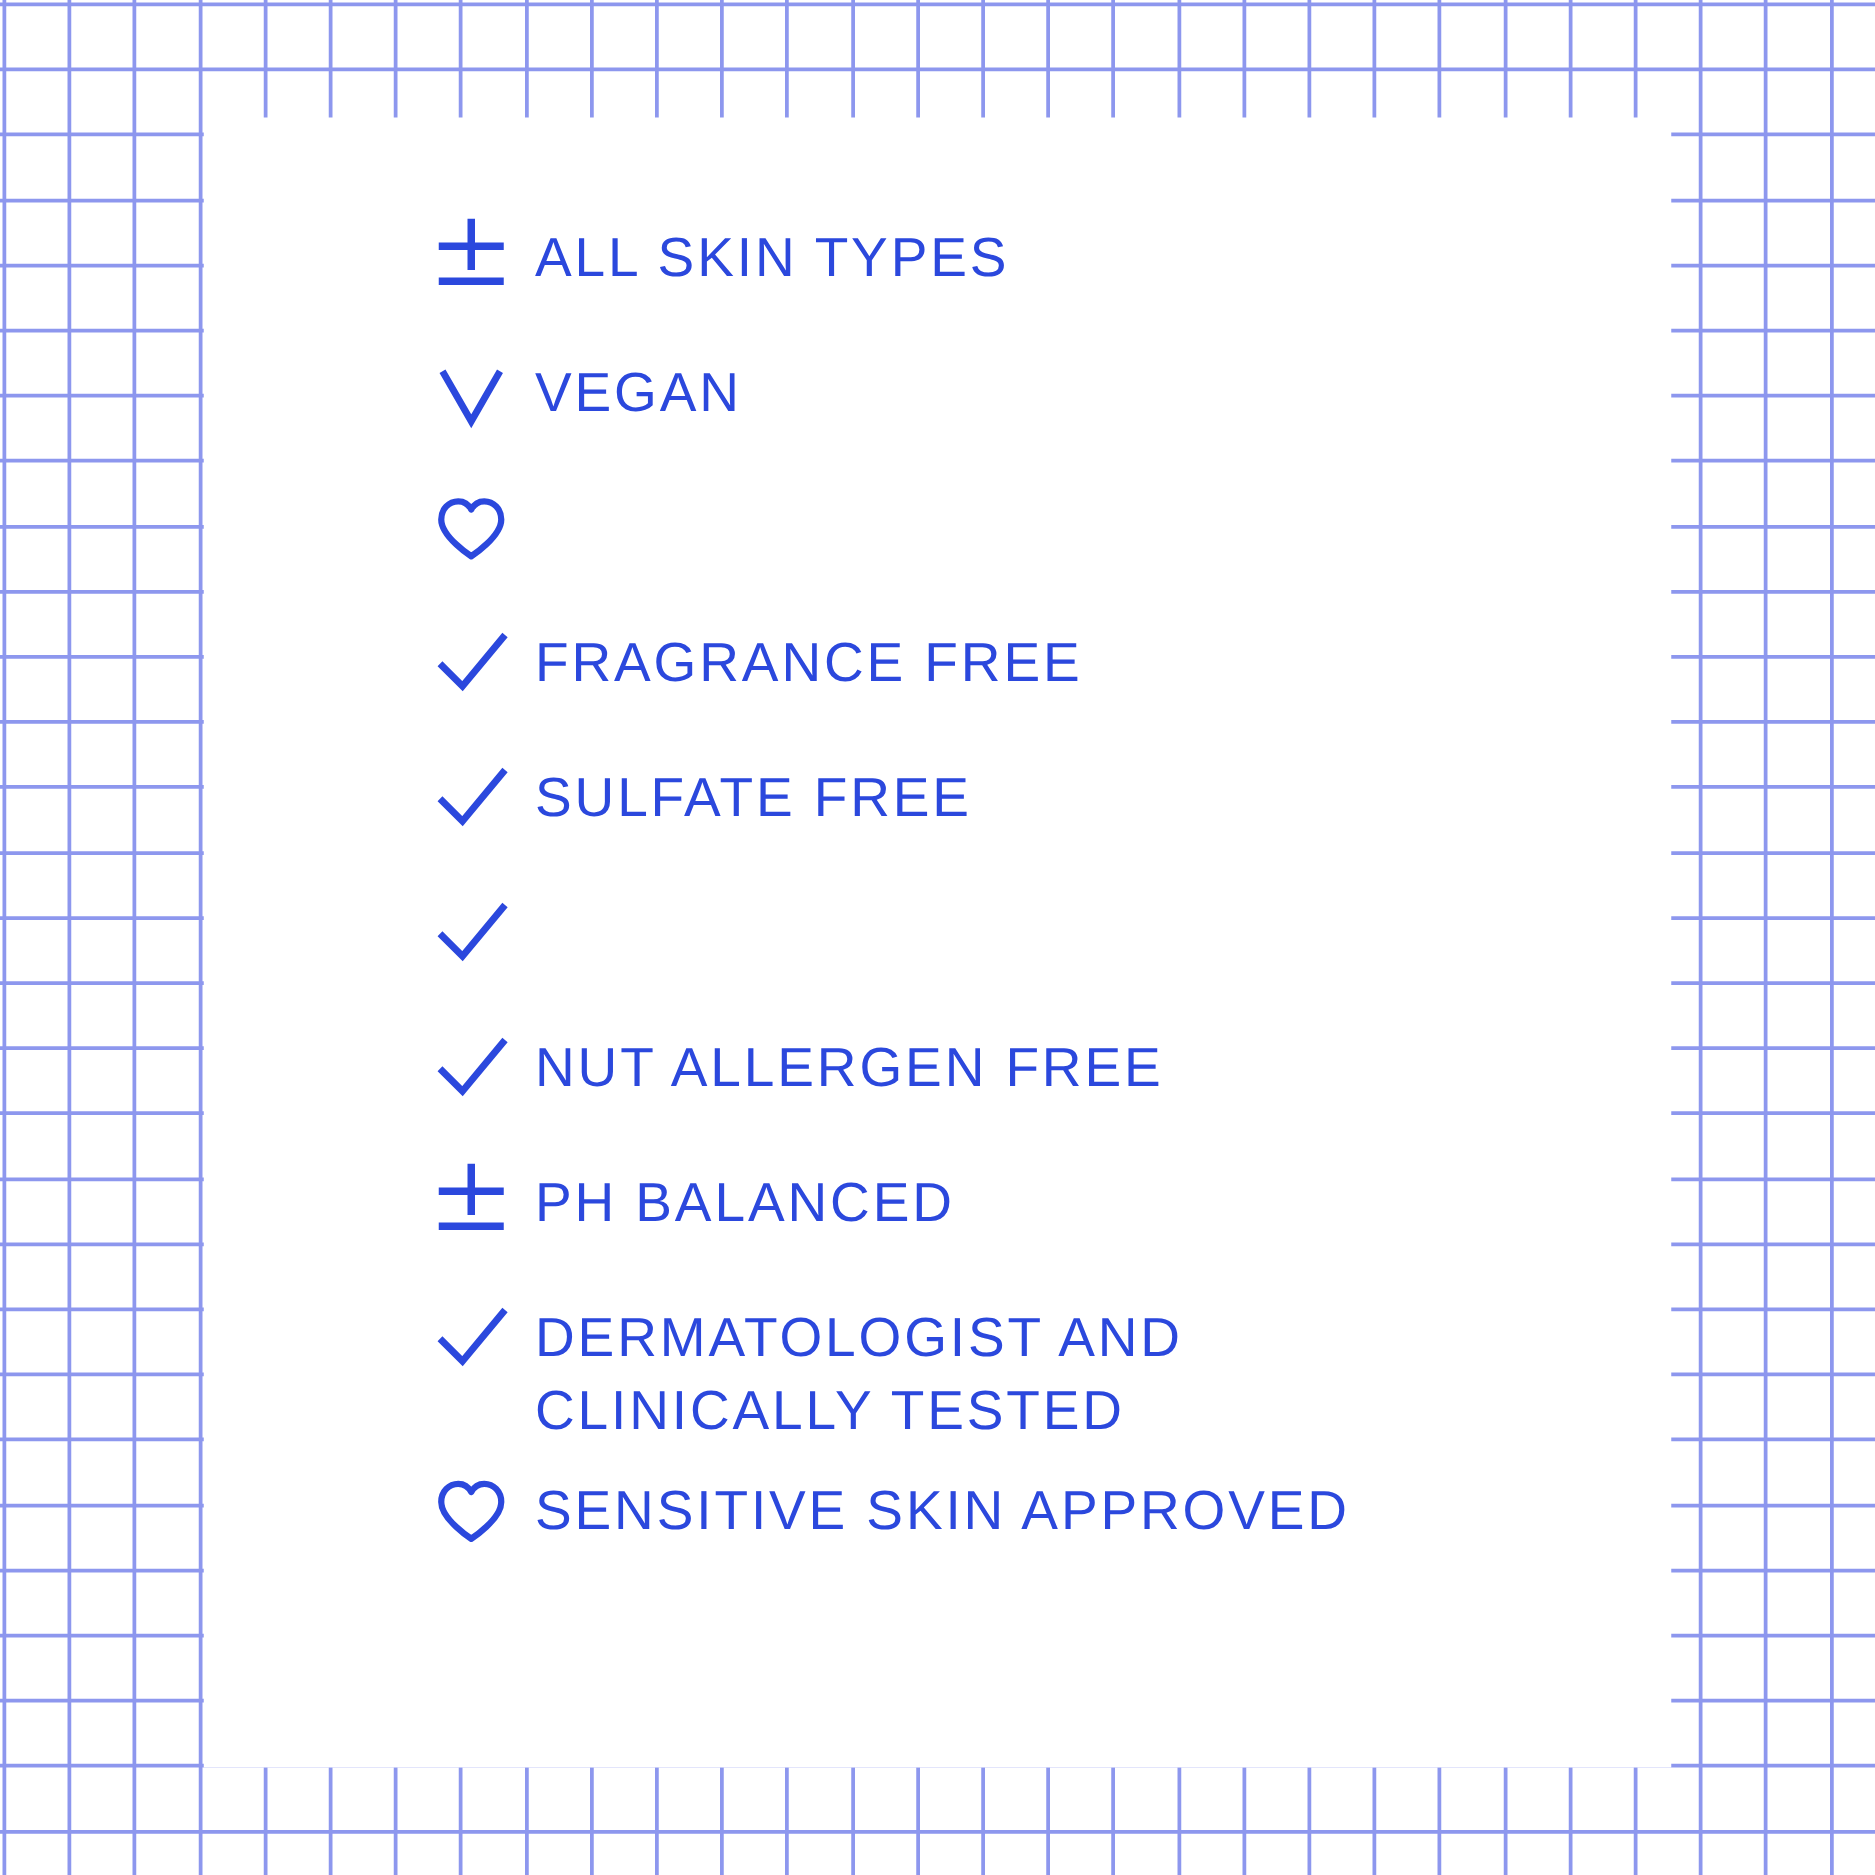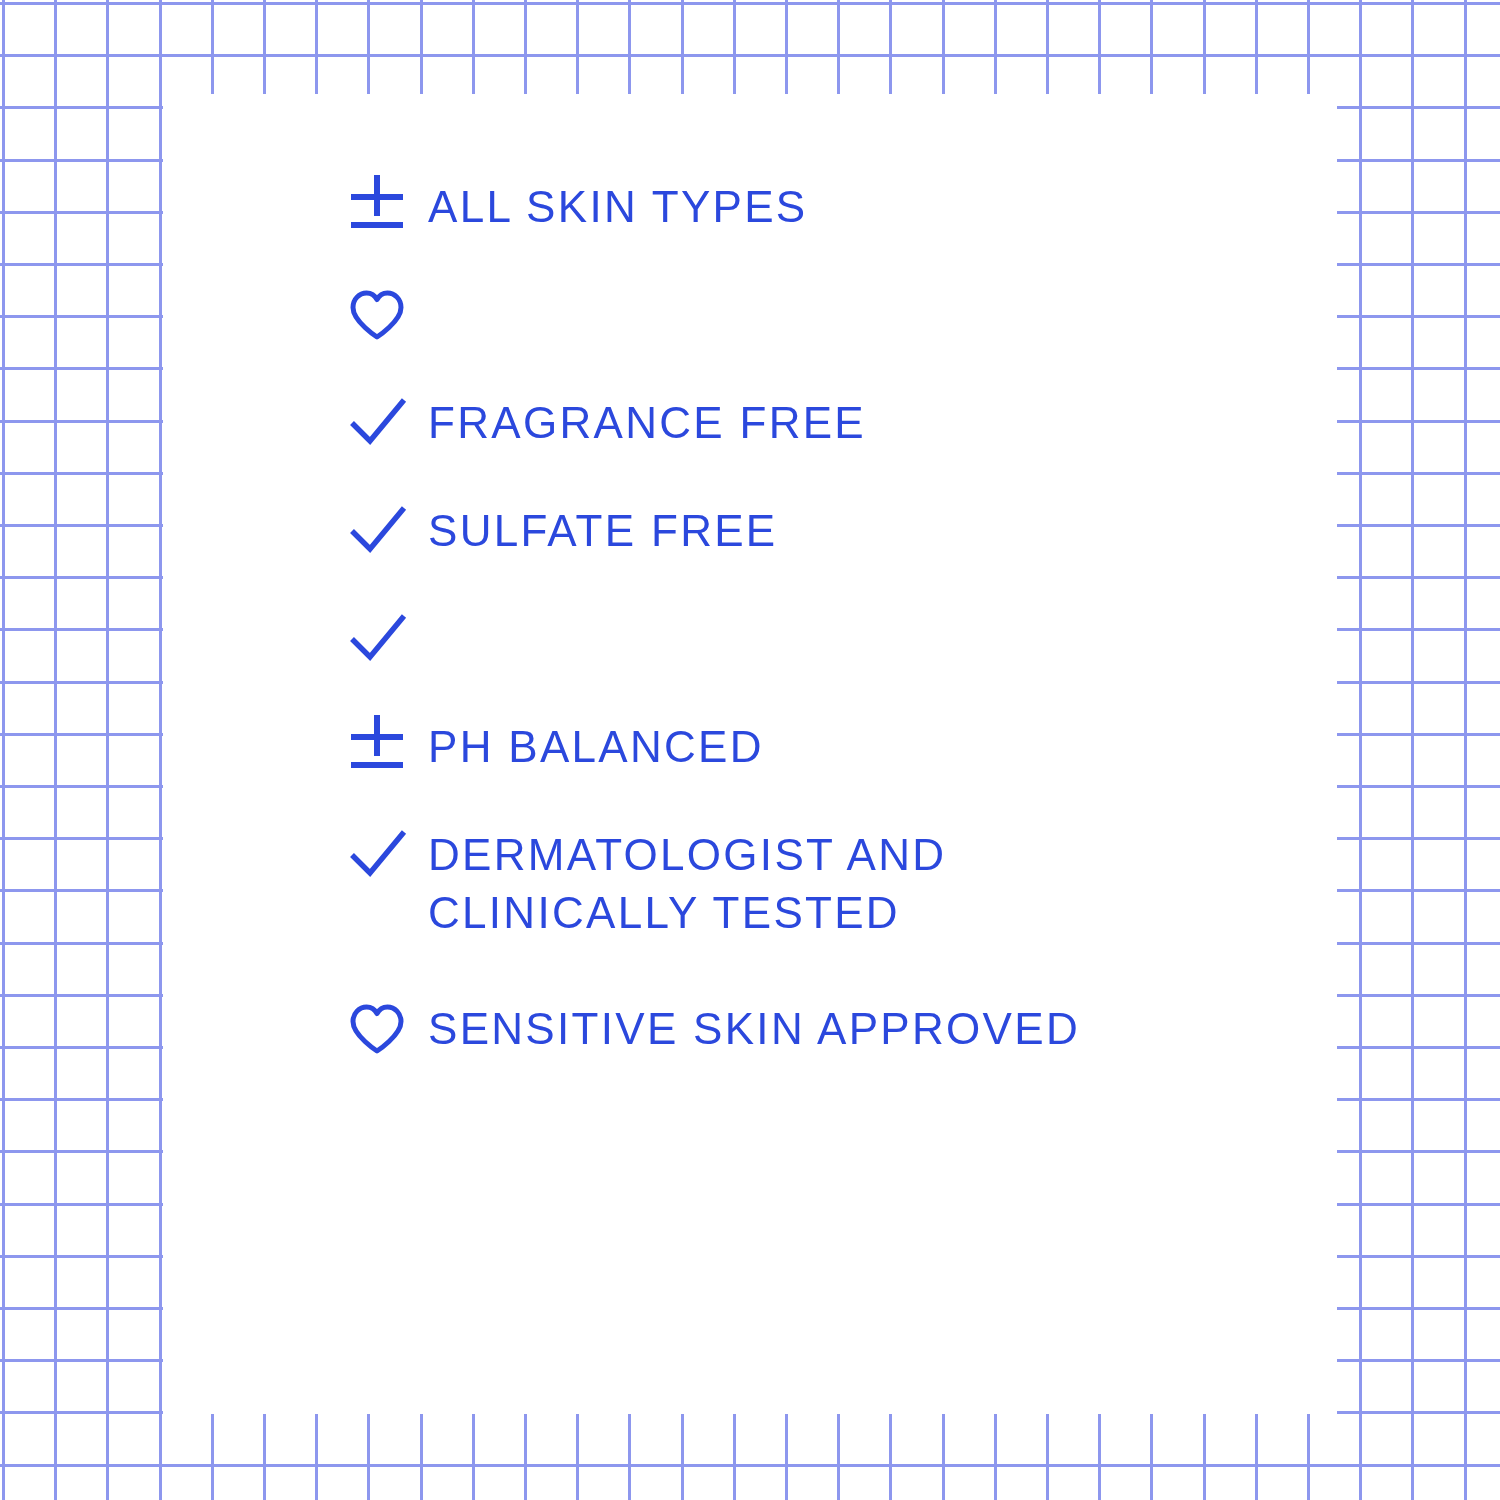--- a/index.html
+++ b/index.html
@@ -49,21 +49,21 @@
     top: 176px;
     width: 980px;
   }
   .claim-row {
     position: relative;
     display: flex;
     align-items: flex-start;
     margin-bottom: 44px;
     min-height: 64px;
   }
-  .claim-row.tall { margin-bottom: 56px; }
+  .claim-row.tall { margin-bottom: 20px; }
   .claim-icon {
     flex: 0 0 auto;
     width: 98px;
     height: 64px;
     display: flex;
     align-items: center;
     justify-content: flex-start;
     padding-left: 18px;
     box-sizing: border-box;
   }
@@ -155,20 +155,28 @@
             <line x1="3" y1="18" x2="55" y2="18" stroke="#2b48dd" stroke-width="6"></line>
             <line x1="29" y1="-4" x2="29" y2="37" stroke="#2b48dd" stroke-width="6"></line>
             <line x1="3" y1="46" x2="55" y2="46" stroke="#2b48dd" stroke-width="6"></line>
           </svg>
         </span>
         <span class="claim-label">ALL SKIN TYPES</span>
       </div>
       <div class="claim-row">
         <span class="claim-icon">
           <svg width="58" height="58" viewBox="0 0 58 58">
+            <polyline points="6,10 29,50 52,10" fill="none" stroke="#2b48dd" stroke-width="5.5" stroke-linecap="butt" stroke-linejoin="miter"></polyline>
+          </svg>
+        </span>
+        <span class="claim-label">VEGAN</span>
+      </div>
+      <div class="claim-row">
+        <span class="claim-icon">
+          <svg width="58" height="58" viewBox="0 0 58 58">
             <path d="M29 50 C29 50 5 34.5 5 20.5 C5 12.2 11.2 6 18.6 6 C23.4 6 27 8.8 29 12.6 C31 8.8 34.6 6 39.4 6 C46.8 6 53 12.2 53 20.5 C53 34.5 29 50 29 50 Z" fill="none" stroke="#2b48dd" stroke-width="5" stroke-linejoin="round"></path>
           </svg>
         </span>
       </div>
       <div class="claim-row">
         <span class="claim-icon">
           <svg width="58" height="58" viewBox="0 0 58 58">
             <polyline points="4,28 22,46 56,5" fill="none" stroke="#2b48dd" stroke-width="5.5" stroke-linecap="butt" stroke-linejoin="miter"></polyline>
           </svg>
         </span>
@@ -181,20 +189,28 @@
           </svg>
         </span>
         <span class="claim-label">SULFATE FREE</span>
       </div>
       <div class="claim-row">
         <span class="claim-icon">
           <svg width="58" height="58" viewBox="0 0 58 58">
             <polyline points="4,28 22,46 56,5" fill="none" stroke="#2b48dd" stroke-width="5.5" stroke-linecap="butt" stroke-linejoin="miter"></polyline>
           </svg>
         </span>
+      </div>
+      <div class="claim-row">
+        <span class="claim-icon">
+          <svg width="58" height="58" viewBox="0 0 58 58">
+            <polyline points="4,28 22,46 56,5" fill="none" stroke="#2b48dd" stroke-width="5.5" stroke-linecap="butt" stroke-linejoin="miter"></polyline>
+          </svg>
+        </span>
+        <span class="claim-label">NUT ALLERGEN FREE</span>
       </div>
       <div class="claim-row">
         <span class="claim-icon">
           <svg width="58" height="58" viewBox="0 0 58 58">
             <line x1="3" y1="18" x2="55" y2="18" stroke="#2b48dd" stroke-width="6"></line>
             <line x1="29" y1="-4" x2="29" y2="37" stroke="#2b48dd" stroke-width="6"></line>
             <line x1="3" y1="46" x2="55" y2="46" stroke="#2b48dd" stroke-width="6"></line>
           </svg>
         </span>
         <span class="claim-label">PH BALANCED</span>

